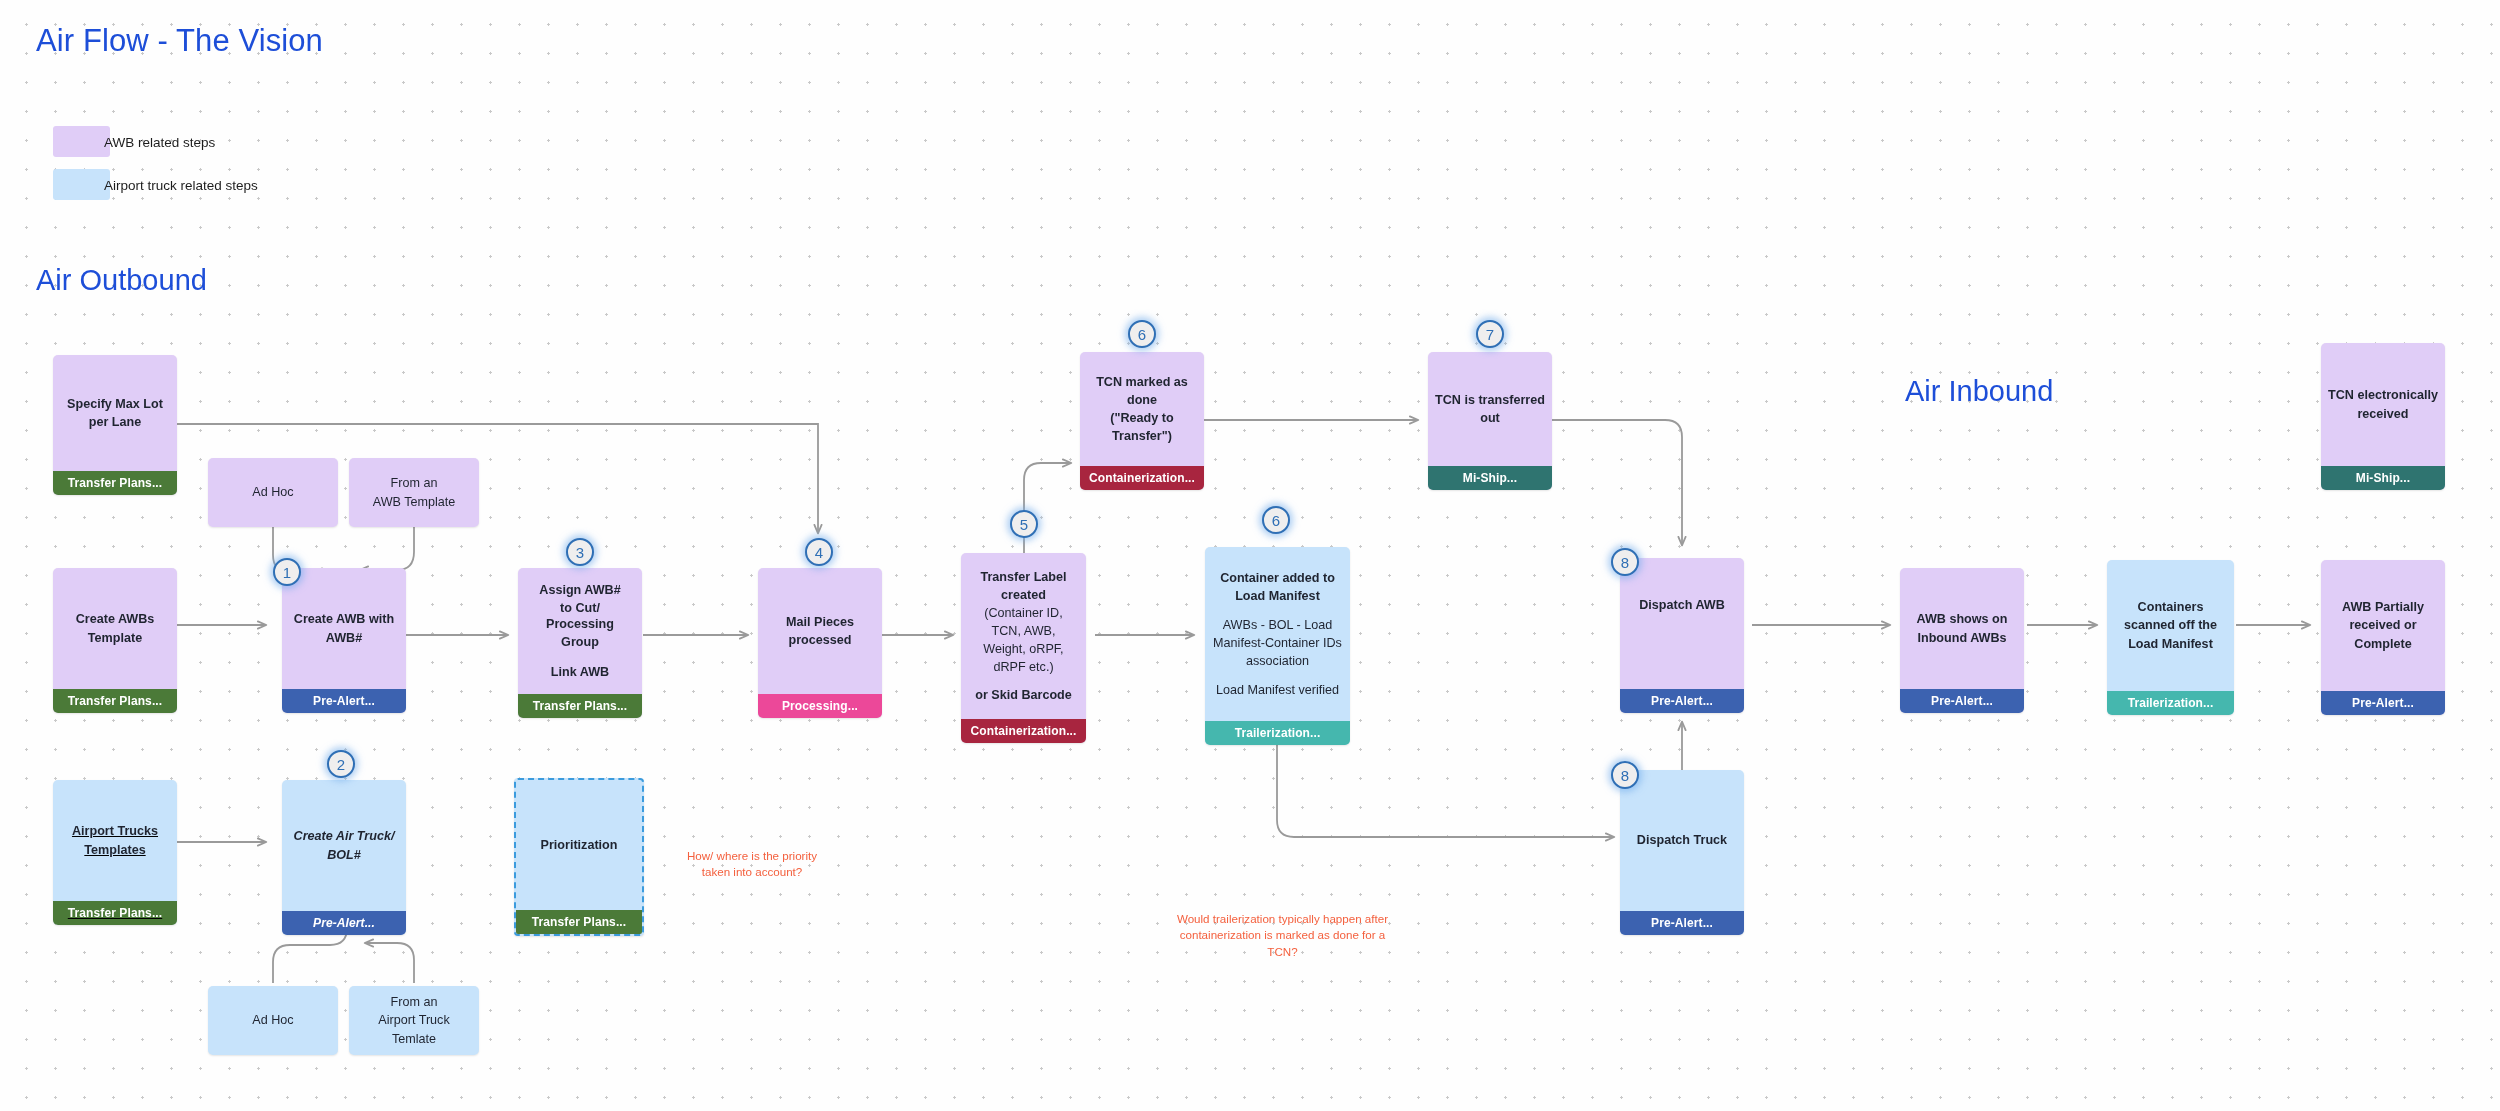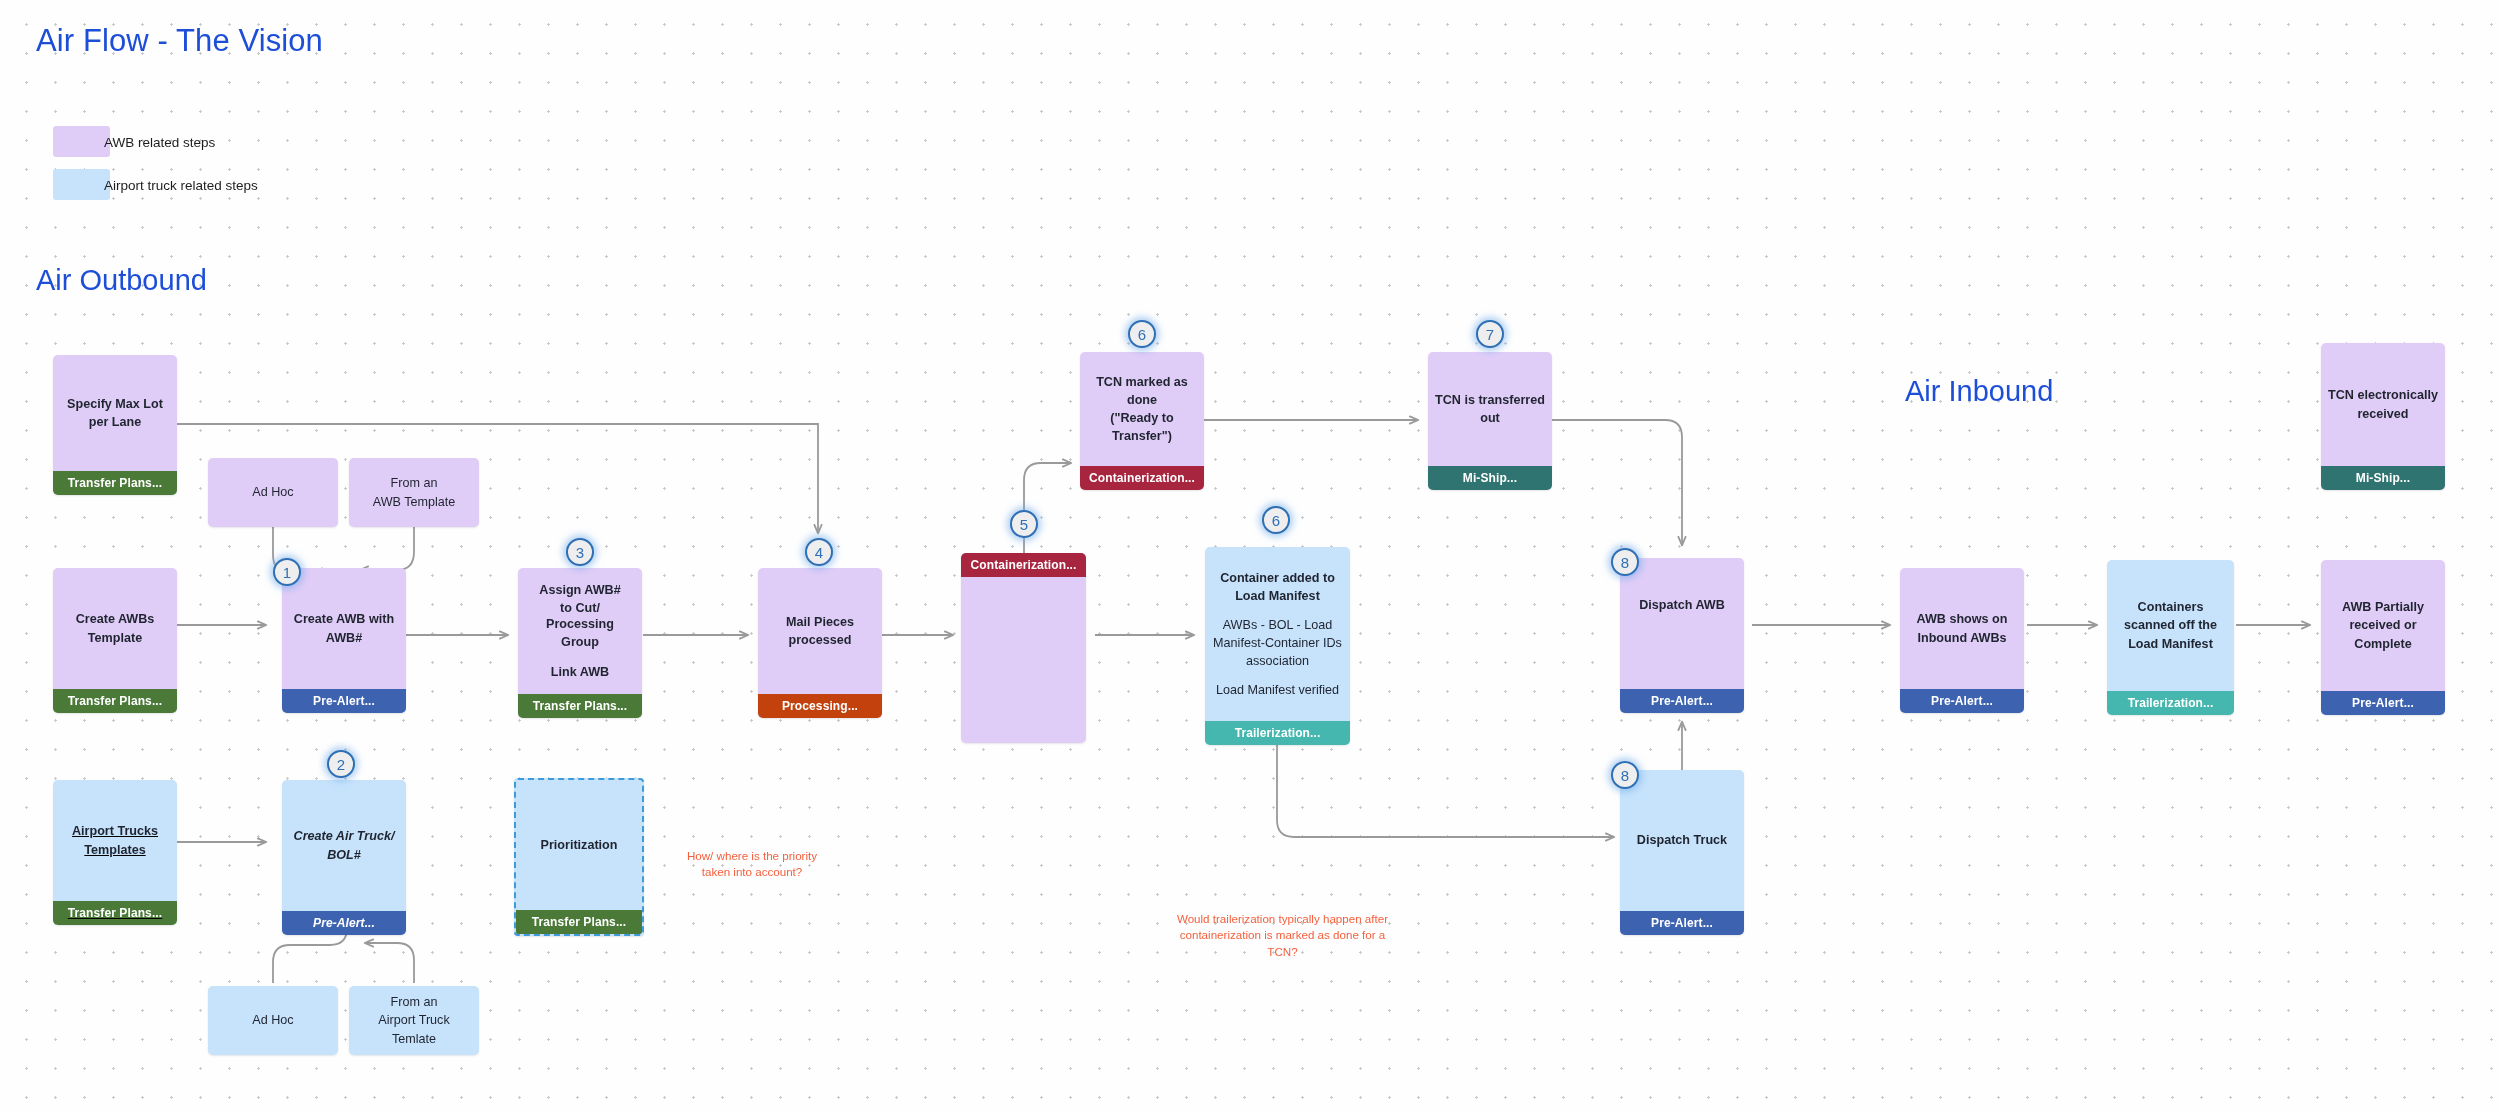--- a/index.html
+++ b/index.html
@@ -209,25 +209,35 @@
     </div>
     <div class="tag" style="background:#4b7a38;">Transfer Plans...</div>
   </div>
   <div class="badge" style="left:566px; top:538px;">3</div>
 
   <div class="node purple" style="left:758px; top:568px; width:124px; height:150px;">
     <div class="body">
       <div class="line b">Mail Pieces</div>
       <div class="line b">processed</div>
     </div>
-    <div class="tag" style="background:#c2410c;">Processing...</div>
+    <div class="tag" style="background:#ec4899;">Processing...</div>
   </div>
   <div class="badge" style="left:805px; top:538px;">4</div>
 
   <div class="node purple" style="left:961px; top:553px; width:125px; height:190px;">
+    <div class="body">
+      <div class="line b">Transfer Label</div>
+      <div class="line b">created</div>
+      <div class="line n">(Container ID,</div>
+      <div class="line n">TCN,  AWB,</div>
+      <div class="line n">Weight, oRPF,</div>
+      <div class="line n">dRPF etc.)</div>
+      <div class="line n" style="height:8px;"></div>
+      <div class="line b">or Skid Barcode</div>
+    </div>
     <div class="tag" style="background:#a8253f;">Containerization...</div>
   </div>
   <div class="badge" style="left:1010px; top:510px;">5</div>
 
   <div class="node blue" style="left:1205px; top:547px; width:145px; height:198px;">
     <div class="body">
       <div class="line b">Container added to</div>
       <div class="line b">Load Manifest</div>
       <div class="line n" style="height:9px;"></div>
       <div class="line n">AWBs - BOL - Load</div>

